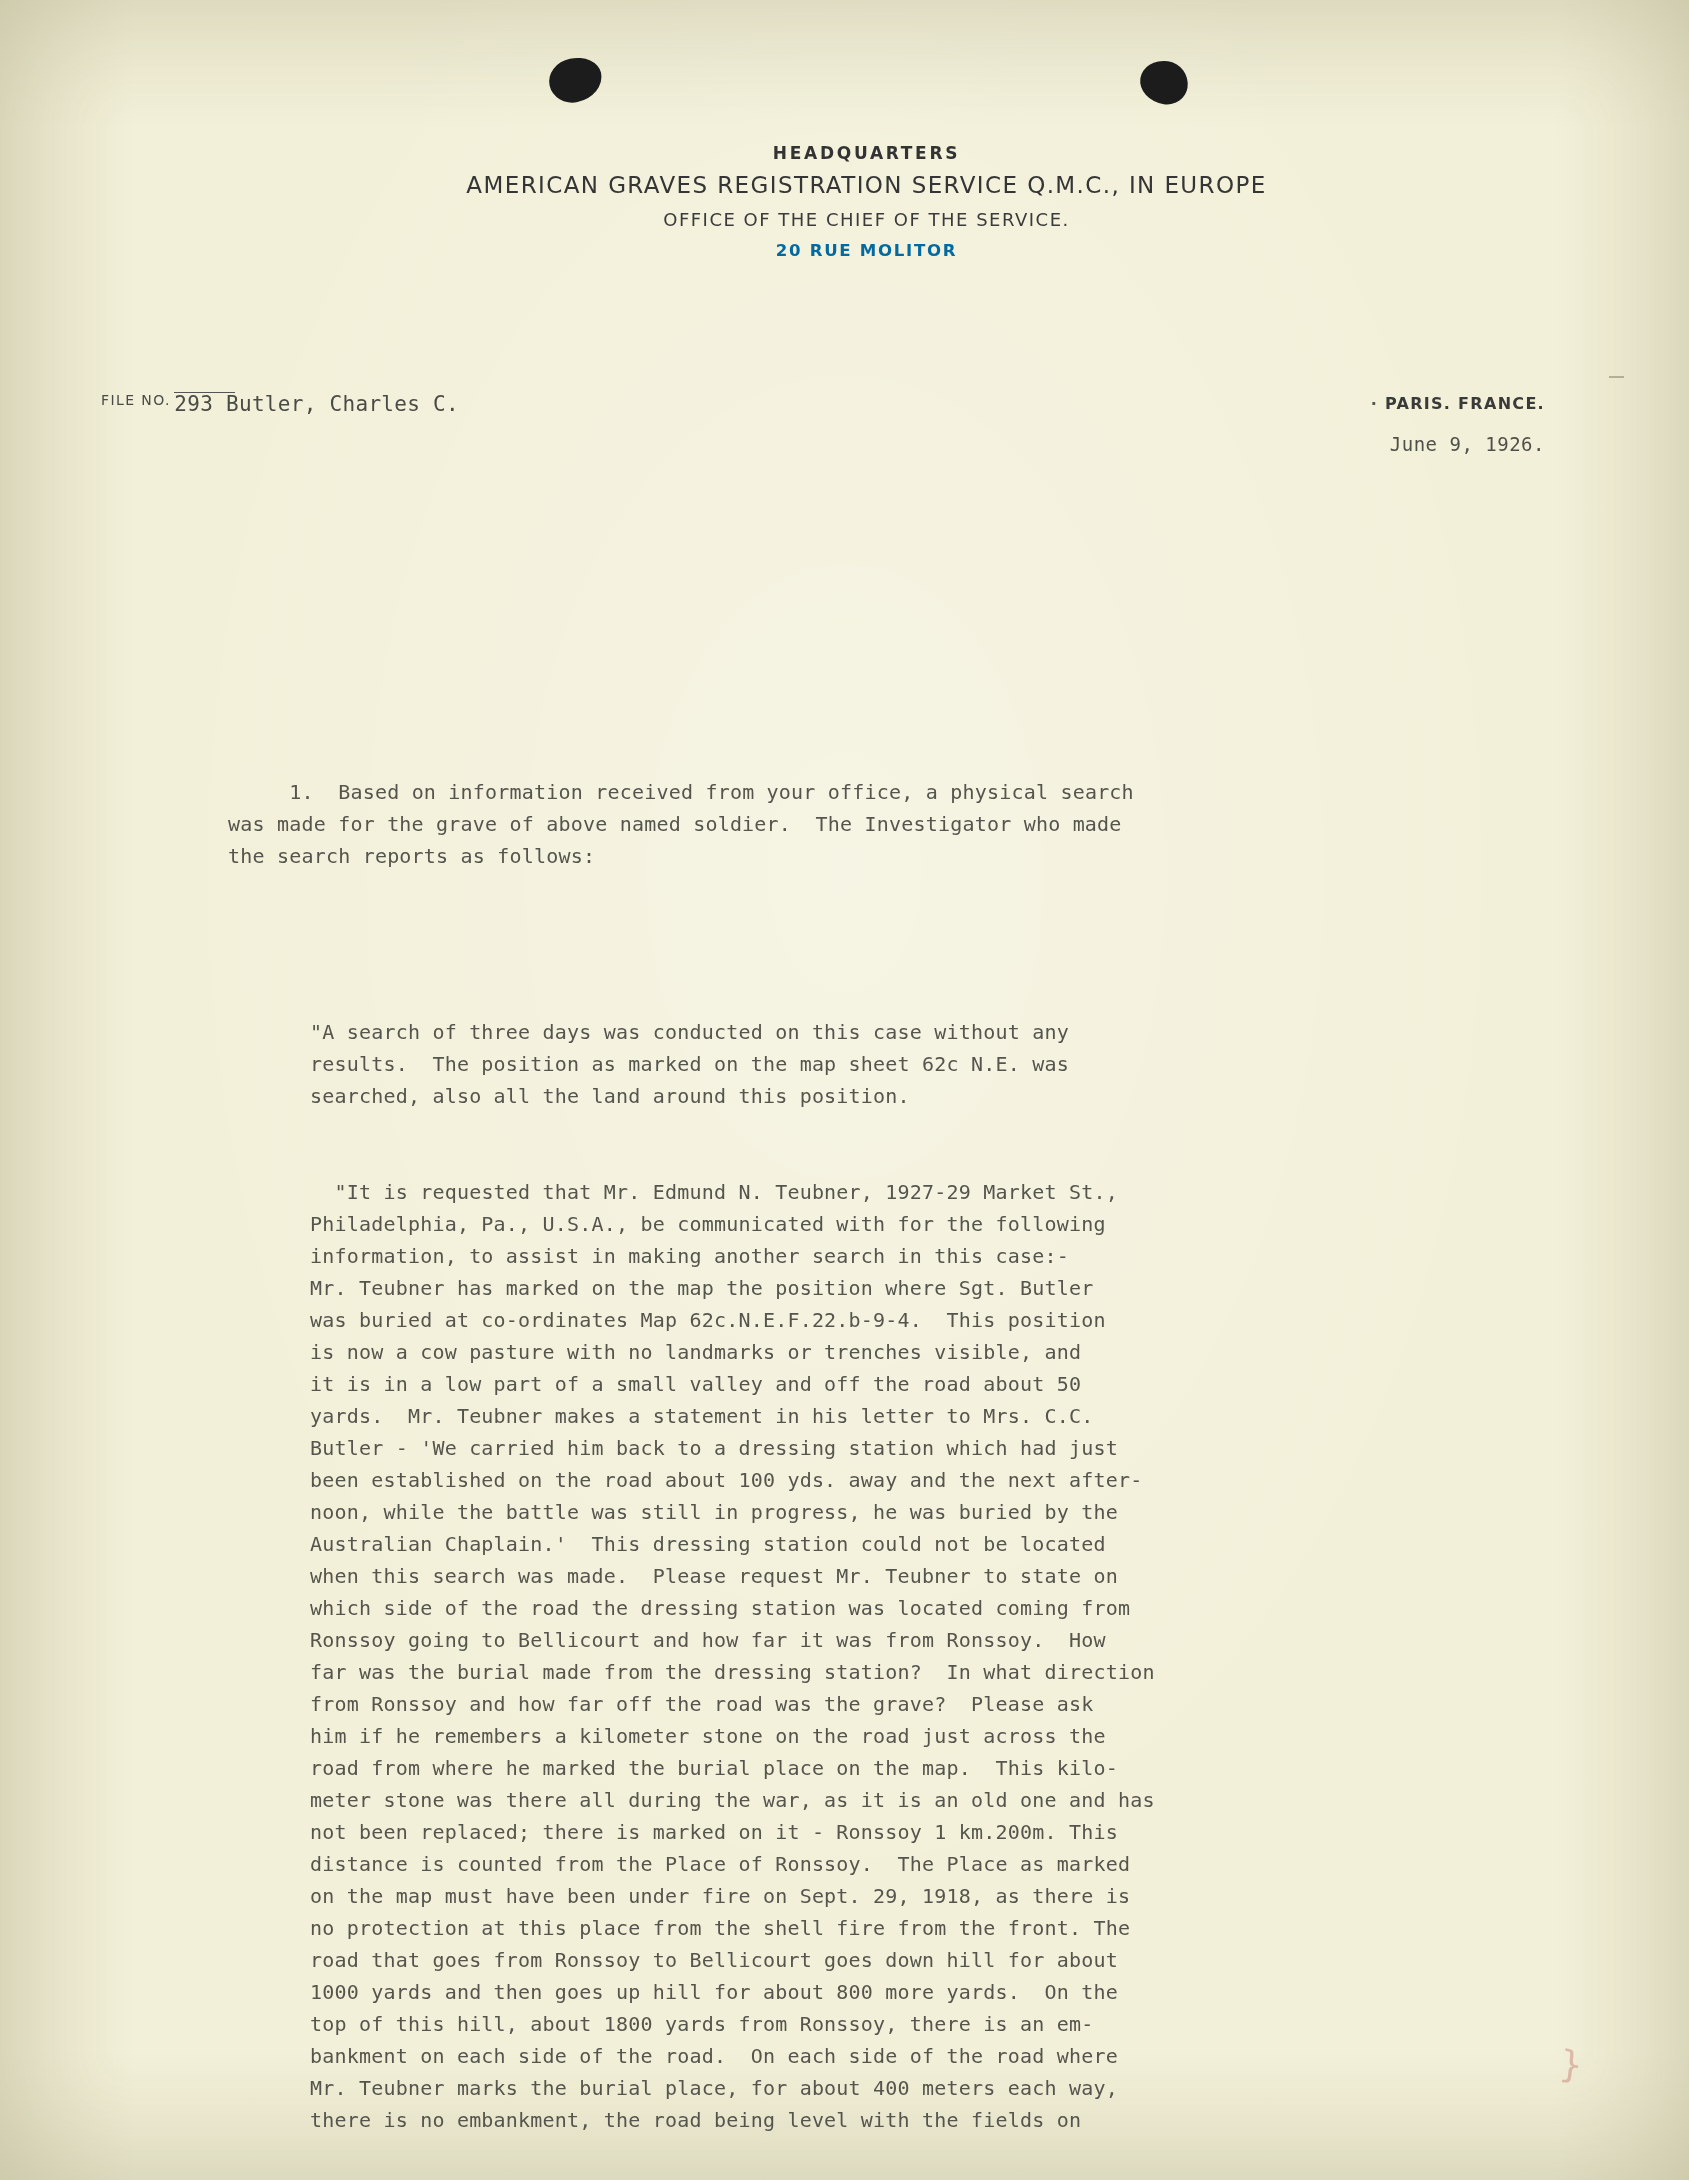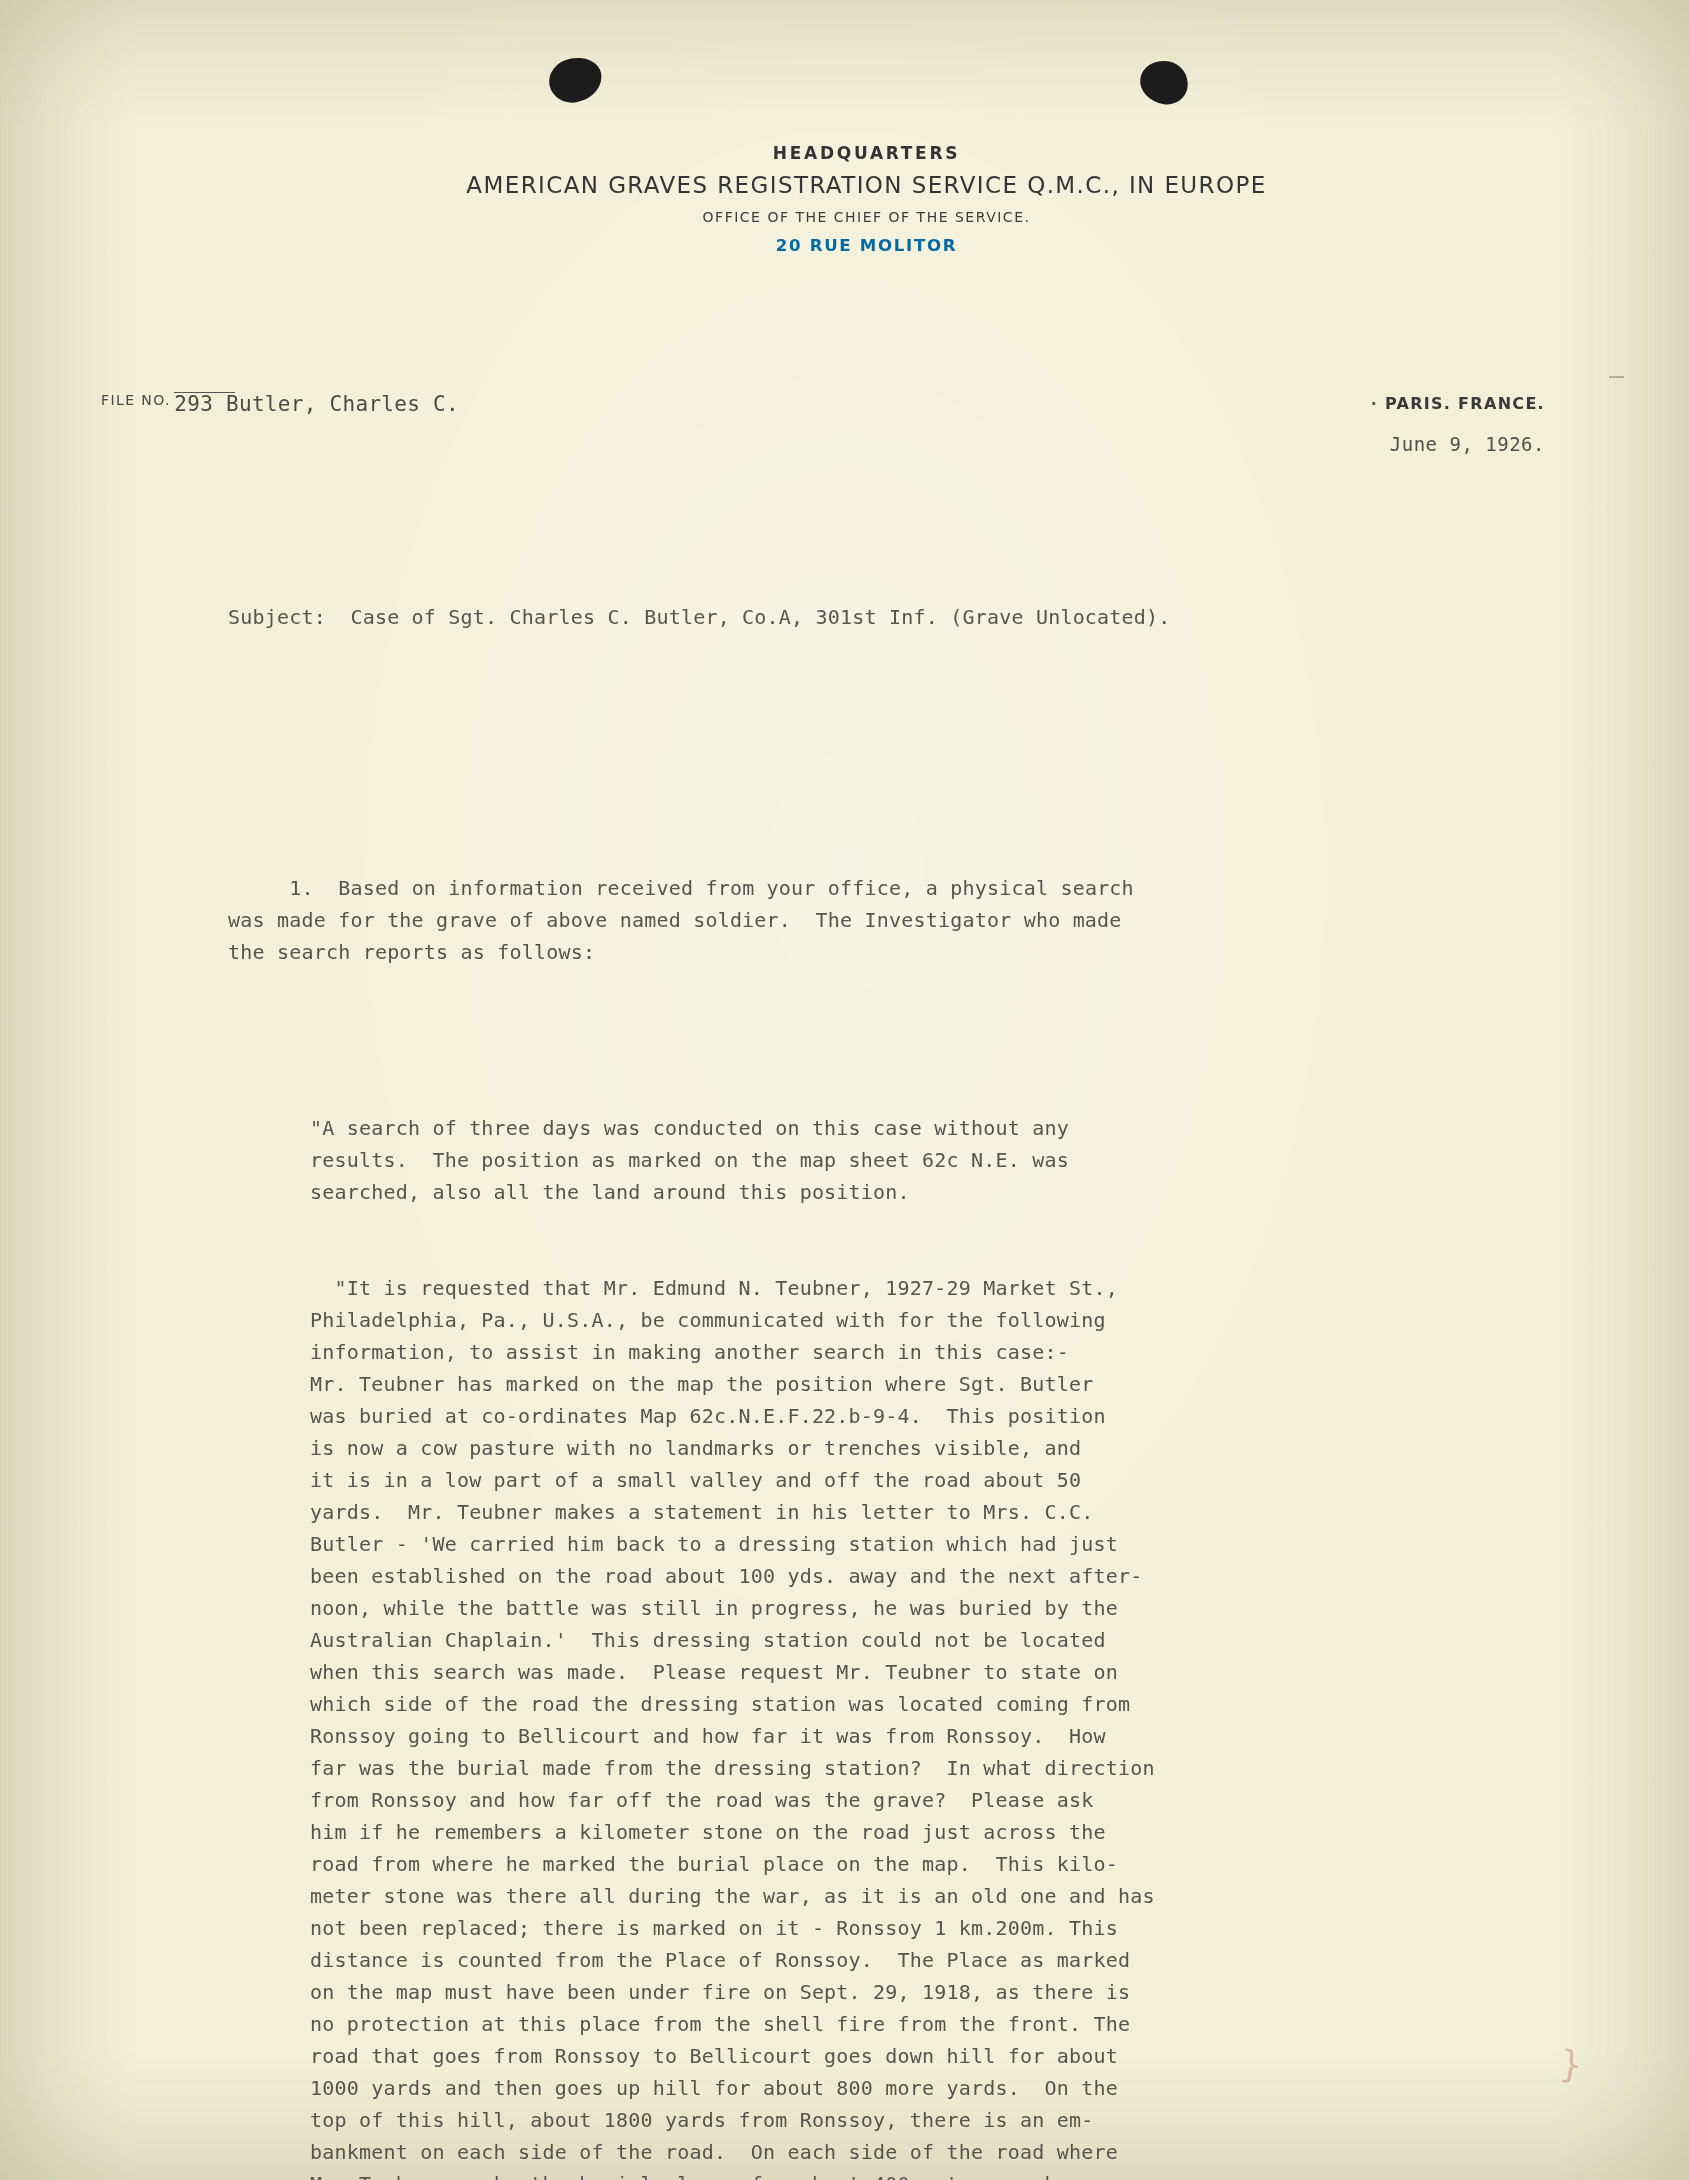--- a/index.html
+++ b/index.html
@@ -67,21 +67,21 @@
     color: #333;
   }
   .lh-line2 {
     font-size: 23px;
     letter-spacing: 1.4px;
     margin-top: 9.4px;
     font-weight: 500;
     color: #353535;
   }
   .lh-line3 {
-    font-size: 14px;
+    font-size: 18px;
     letter-spacing: 1.5px;
     margin-top: 11px;
     color: #3b3b3b;
   }
   .lh-line4 {
     font-size: 16.6px;
     letter-spacing: 1.7px;
     margin-top: 11px;
     font-weight: 600;
     color: #0369a1;
@@ -232,21 +232,20 @@
     <span class="file-value">293 Butler, Charles C.</span>
   </div>
 
   <div class="place">
     <span class="lead-dot">·</span>
     <span>PARIS. FRANCE.</span>
   </div>
   <div class="date">June 9, 1926.</div>
 
   <div class="typed">
-    <div class="subject-line">Subject:  Case of Sgt. Charles C. Butler, Co.A, 301st Inf. (Grave Unlocated).</div>
     <div class="gap-sm"></div>
     <div class="gap-md"></div>
     <div class="para">     1.  Based on information received from your office, a physical search
 was made for the grave of above named soldier.  The Investigator who made
 the search reports as follows:</div>
     <div class="gap-sm"></div>
     <div class="quoted">"A search of three days was conducted on this case without any
 results.  The position as marked on the map sheet 62c N.E. was
 searched, also all the land around this position.</div>
     <div class="quoted">  "It is requested that Mr. Edmund N. Teubner, 1927-29 Market St.,

